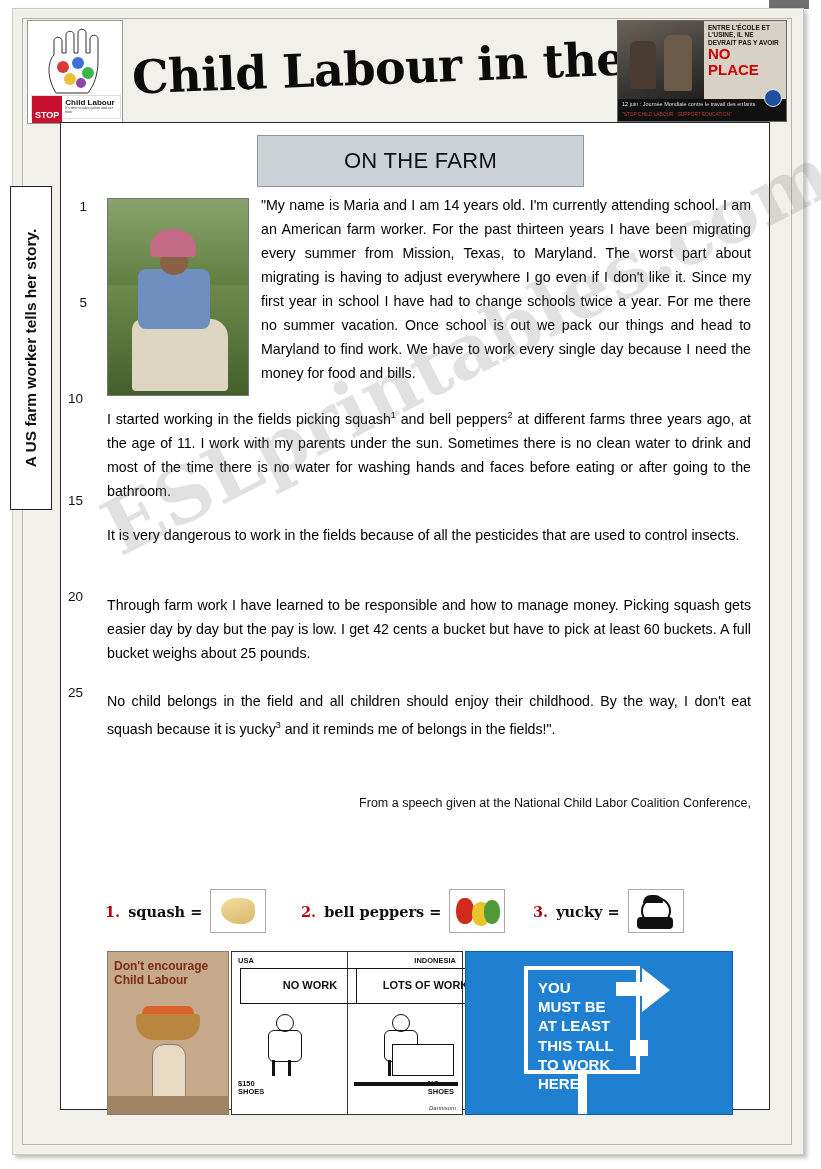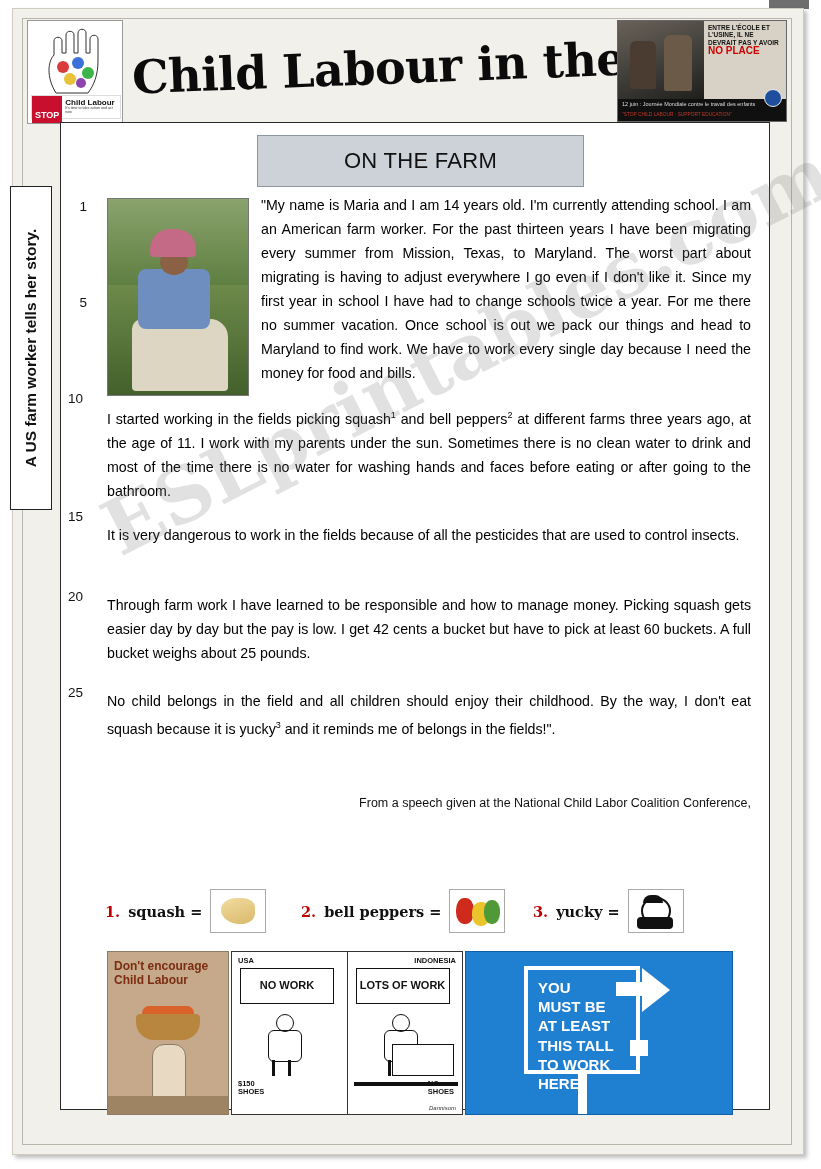--- a/index.html
+++ b/index.html
@@ -155,21 +155,21 @@
     color: #111;
     font-size: 6.5px;
     font-weight: bold;
     line-height: 1.15;
     padding: 3px 3px 0 4px;
     box-sizing: border-box;
     font-family: "Liberation Sans", sans-serif;
   }
   .hp-red {
     color: #cc0000;
-    font-size: 10px;
+    font-size: 15px;
     line-height: 1.05;
   }
   .hp-bottombar {
     position: absolute;
     left: 0; bottom: 0; width: 100%; height: 22px;
     background: #101010;
     color: #ddd;
     font-size: 5.5px;
     padding: 2px 4px;
     box-sizing: border-box;
@@ -378,20 +378,21 @@
   .cart-label {
     position: absolute; left: 6px; top: 4px;
     font-size: 7.5px; font-weight: bold; color: #111;
     font-family: "Liberation Sans", sans-serif;
   }
   .cart-box {
     position: absolute; left: 8px; top: 16px; width: 92px; height: 34px;
     border: 1.5px solid #111; display:flex; align-items:center; justify-content:center;
     font-size: 11px; font-weight: bold; color:#111; text-align:center; line-height:1.05;
     font-family: "Liberation Sans", sans-serif;
+    padding-left: 23px;
   }
   .cart-fig {
     position: absolute; left: 26px; top: 62px; width: 54px; height: 62px;
   }
   .cart-fig .head { position:absolute; left:18px; top:0; width:16px; height:16px; border:1.5px solid #111; border-radius:50%; }
   .cart-fig .body { position:absolute; left:10px; top:16px; width:32px; height:30px; border:1.5px solid #111; border-radius:6px; }
   .cart-fig .leg1 { position:absolute; left:14px; top:46px; width:3px; height:16px; background:#111; }
   .cart-fig .leg2 { position:absolute; left:30px; top:46px; width:3px; height:16px; background:#111; }
   .cart-note {
     position: absolute; left: 6px; bottom: 18px;
@@ -526,21 +527,21 @@
 
   <div class="sheet">
 
     <div class="section-title">ON THE FARM</div>
 
     <div class="content">
 
       <div class="linenum" style="left:4px; top:6px;">1</div>
       <div class="linenum" style="left:4px; top:102px;">5</div>
       <div class="linenum" style="left:0px; top:198px;">10</div>
-      <div class="linenum" style="left:0px; top:316px;">15</div>
+      <div class="linenum" style="left:0px; top:300px;">15</div>
       <div class="linenum" style="left:0px; top:396px;">20</div>
       <div class="linenum" style="left:0px; top:492px;">25</div>
 
       <div class="photo-maria">
         <div class="pm-sky"></div>
         <div class="pm-ground"></div>
         <div class="pm-sack"></div>
         <div class="pm-shirt"></div>
         <div class="pm-face"></div>
         <div class="pm-scarf"></div>

